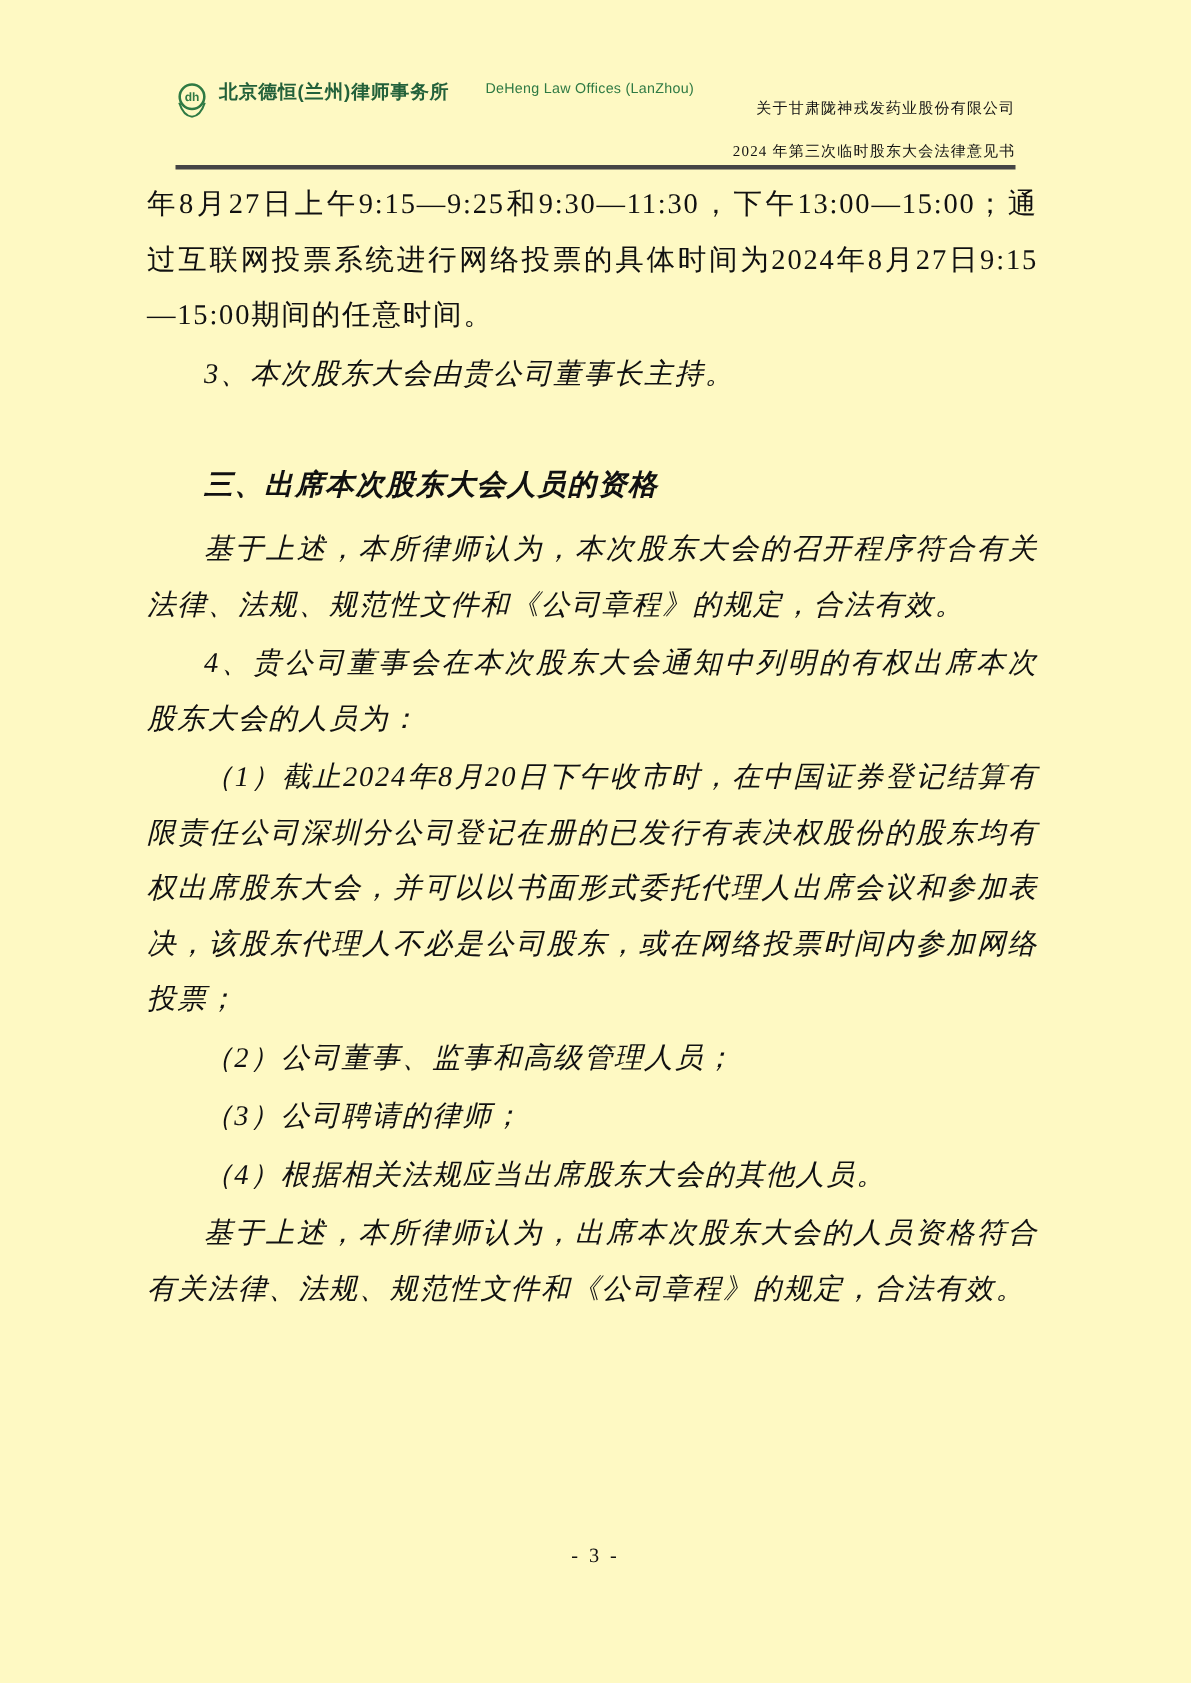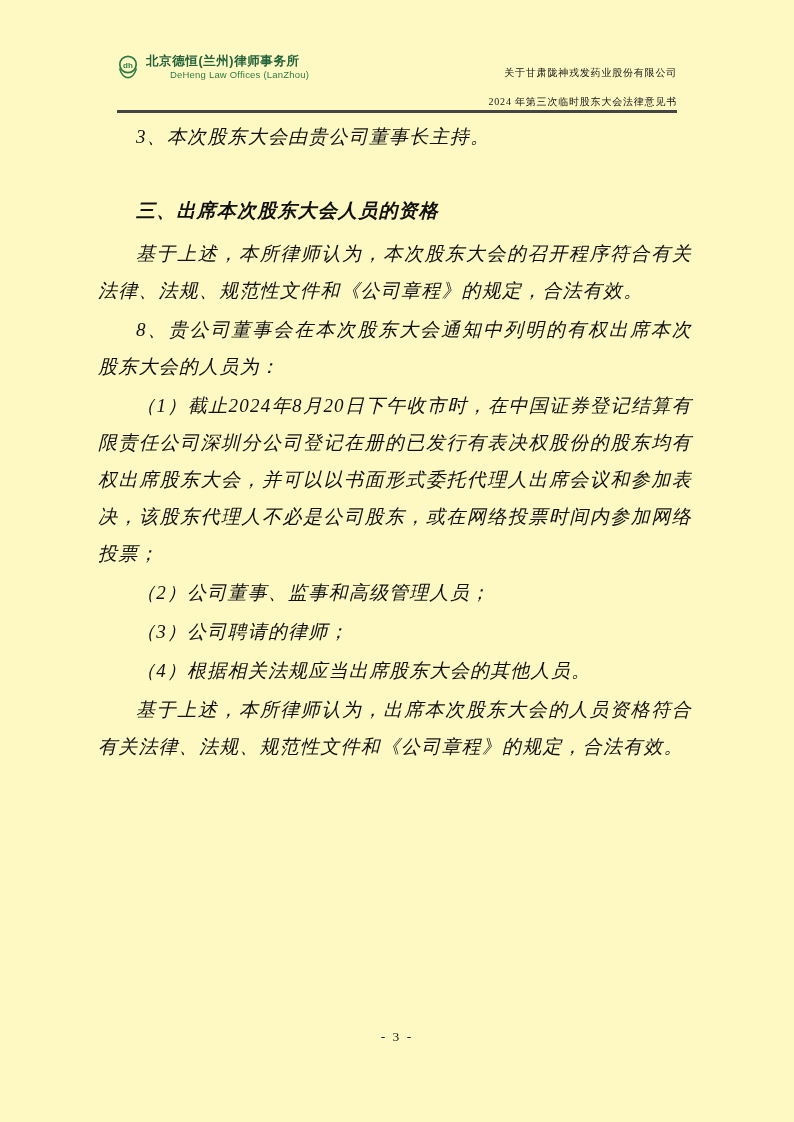--- a/index.html
+++ b/index.html
@@ -10,21 +10,21 @@
     color:#111111;
     font-family:"Liberation Serif","DejaVu Serif",serif;
     overflow:hidden;
   }
   
   .logo{
     position:absolute;left:116px;top:54px;
     display:flex;align-items:flex-start;gap:6px;
   }
   .logo-icon{width:24px;height:25px;flex:0 0 auto;}
-  .logo-text{display:flex;flex-direction:column;}
+  .logo-text{display:flex;flex-direction:row;}
   .logo-cn{
     font-family:"Liberation Sans","DejaVu Sans",sans-serif;
     font-weight:bold;font-size:12.5px;line-height:15px;
     color:#23613a;letter-spacing:0.6px;
   }
   .logo-en{
     font-family:"Liberation Sans","DejaVu Sans",sans-serif;
     font-size:9.5px;line-height:12px;color:#2f7a44;letter-spacing:0.2px;padding-left:24px;
   }
   .header-right{
@@ -76,24 +76,25 @@
   </div>
 
   <div class="header-right">
     <div>关于甘肃陇神戎发药业股份有限公司</div>
     <div>2024 年第三次临时股东大会法律意见书</div>
   </div>
 
   <div class="header-rule"></div>
 
   <div class="content">
+    <p>年8月27日上午9:15—9:25和9:30—11:30，下午13:00—15:00；通过互联网投票系统进行网络投票的具体时间为2024年8月27日9:15—15:00期间的任意时间。</p>
     <p class="indent">3、本次股东大会由贵公司董事长主持。</p>
     <p class="indent heading">三、出席本次股东大会人员的资格</p>
     <p class="indent">基于上述，本所律师认为，本次股东大会的召开程序符合有关法律、法规、规范性文件和《公司章程》的规定，合法有效。</p>
-    <p class="indent">8、贵公司董事会在本次股东大会通知中列明的有权出席本次股东大会的人员为：</p>
+    <p class="indent">4、贵公司董事会在本次股东大会通知中列明的有权出席本次股东大会的人员为：</p>
     <p class="indent">（1）截止2024年8月20日下午收市时，在中国证券登记结算有限责任公司深圳分公司登记在册的已发行有表决权股份的股东均有权出席股东大会，并可以以书面形式委托代理人出席会议和参加表决，该股东代理人不必是公司股东，或在网络投票时间内参加网络投票；</p>
     <p class="indent">（2）公司董事、监事和高级管理人员；</p>
     <p class="indent">（3）公司聘请的律师；</p>
     <p class="indent">（4）根据相关法规应当出席股东大会的其他人员。</p>
     <p class="indent">基于上述，本所律师认为，出席本次股东大会的人员资格符合有关法律、法规、规范性文件和《公司章程》的规定，合法有效。</p>
   </div>
 
   <div class="footer">
     <span>- 3 -</span>
   </div>

